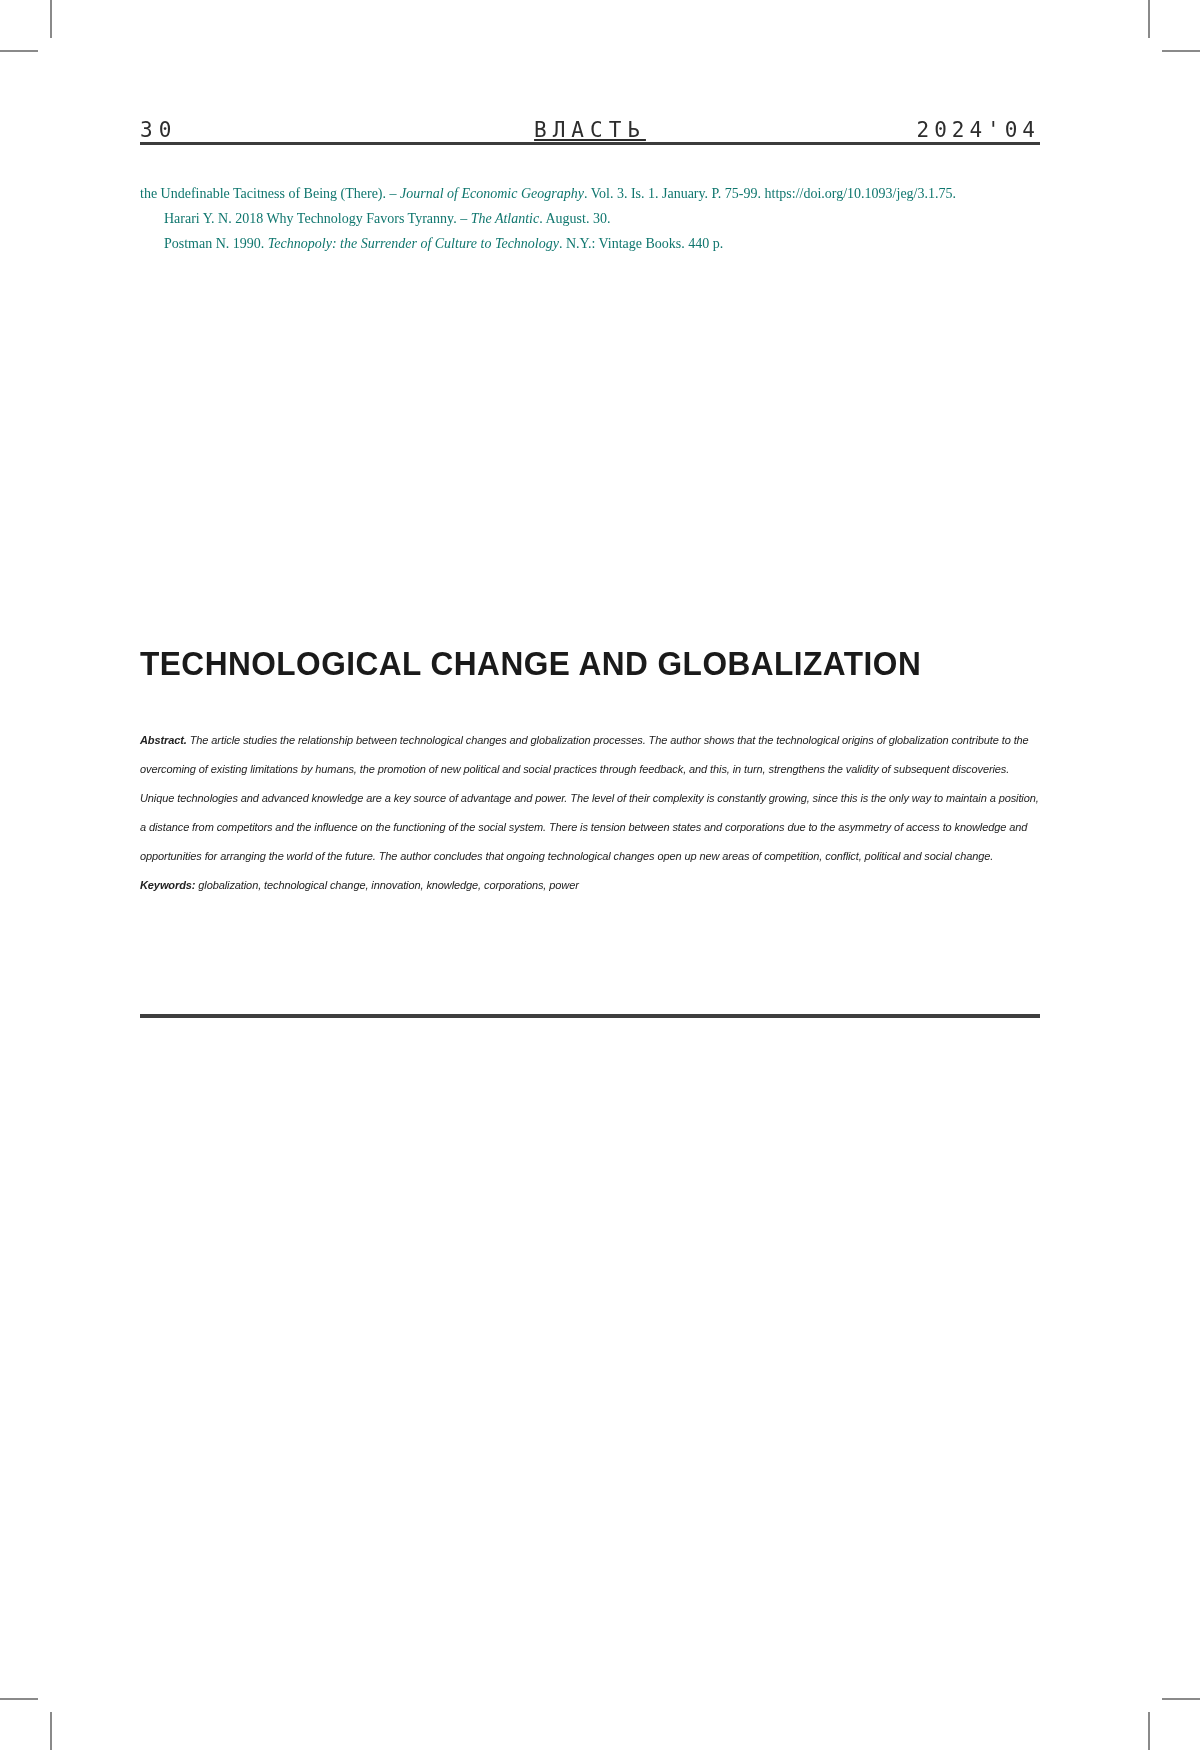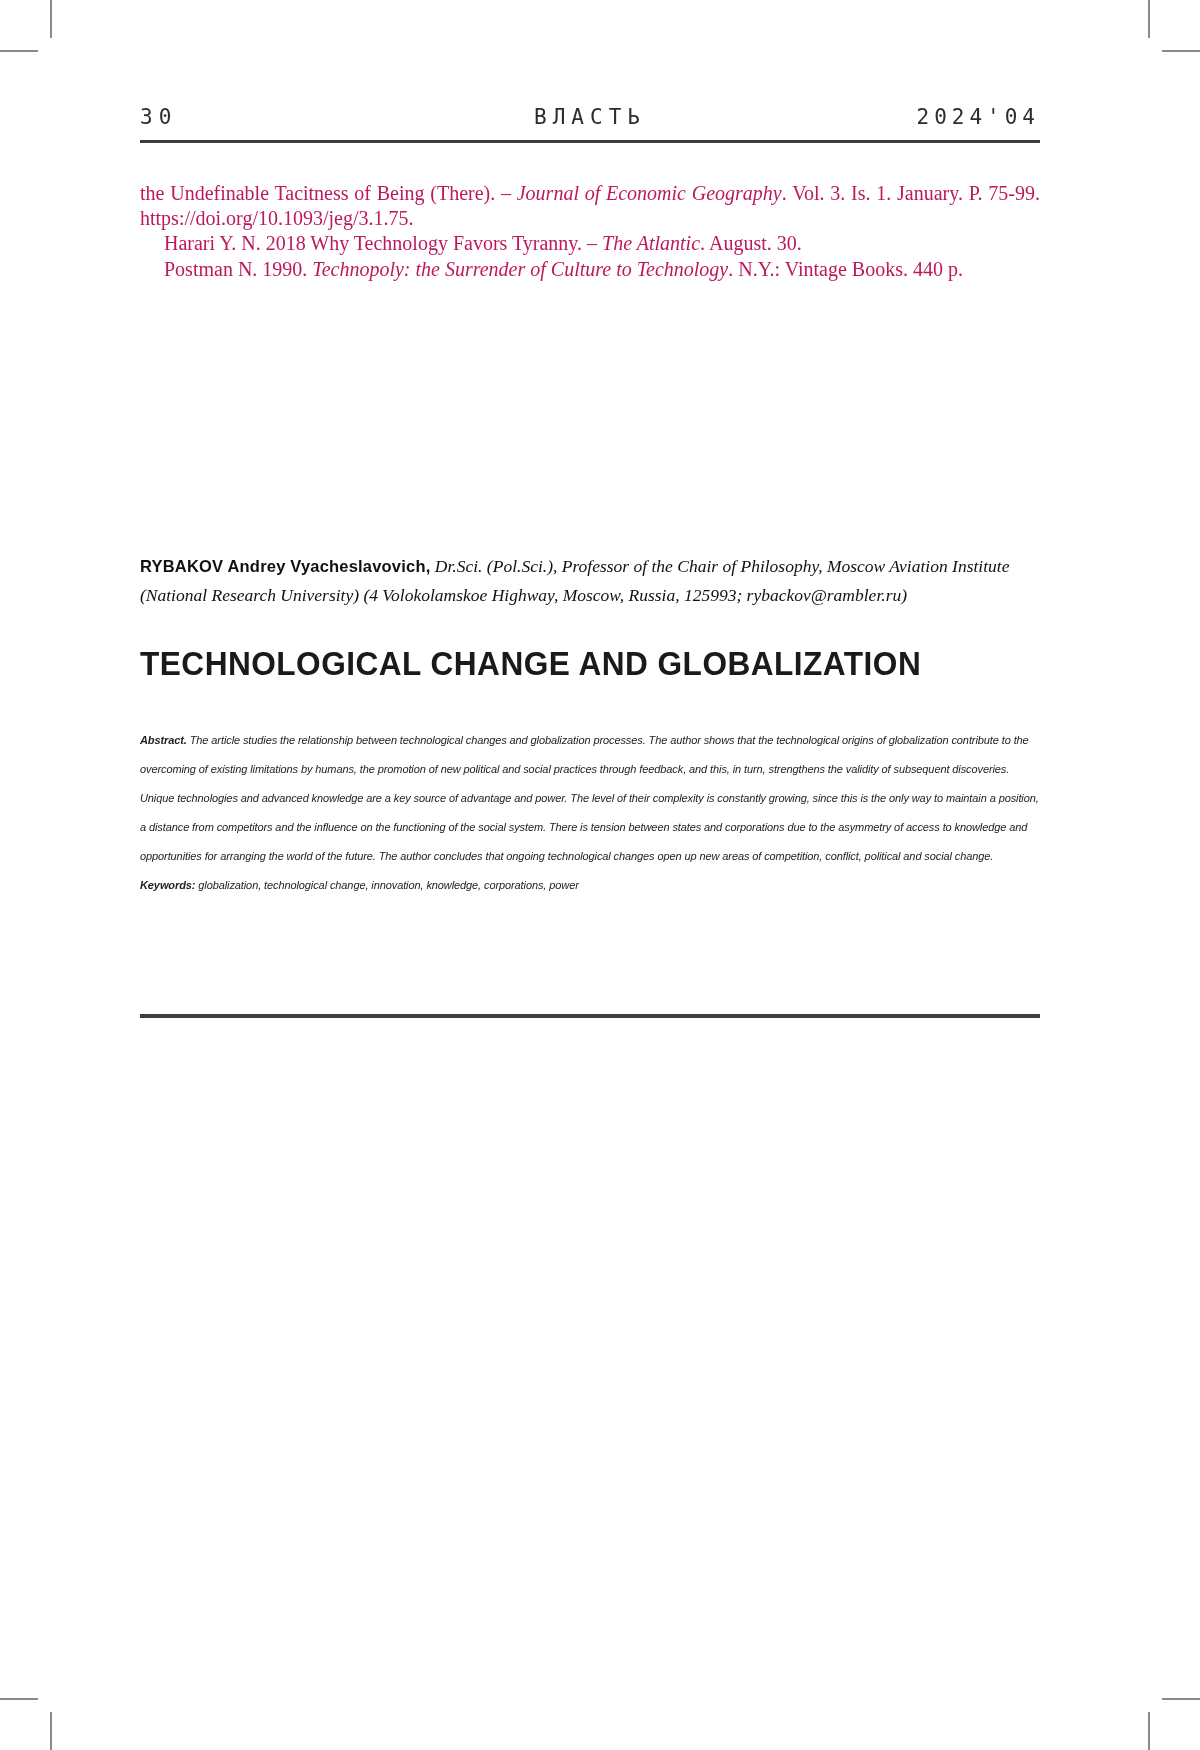--- a/index.html
+++ b/index.html
@@ -22,44 +22,43 @@
   .crop.tr-v { left:1148px; top:0; }
   .crop.tr-h { left:1162px; top:50px; }
   .crop.bl-h { left:0; top:1698px; }
   .crop.bl-v { left:50px; top:1712px; }
   .crop.br-h { left:1162px; top:1698px; }
   .crop.br-v { left:1148px; top:1712px; }
 
   
   .running-head {
     position:absolute;
-    left:140px; top:105px;
+    left:140px; top:118px;
     width:900px;
     border-bottom:3px solid #3c3c3c;
-    padding-bottom:11px;
     font-family:"DejaVu Sans Mono", monospace;
     font-size:21px;
     letter-spacing:6px;
     color:#2d2d2d;
   }
   .running-head .left { float:left; }
   .running-head .right { float:right; letter-spacing:5px; }
   .running-head .center {
-    position:absolute; left:50%; transform:translateX(-50%);
+    position:absolute; left:50%; transform:translateX(-50%);text-decoration:underline;
   }
 
   
   .references {
     position:absolute;
     left:140px; top:181px;
     width:900px;
-    font-size:20px;
+    font-size:14px;
     line-height:25.2px;
     text-align:justify;
-    color:#be185d;
+    color:#0f766e;
   }
   .references p { margin:0; text-indent:24px; }
   .references p.cont { text-indent:0; }
   .references .it { font-style:italic; }
 
   
   .author-block {
     position:absolute;
     left:140px; top:552px;
     width:900px;
@@ -135,23 +134,20 @@
     <span class="center">ВЛАСТЬ</span>
     <span class="right">2024'04</span>
   </div>
 
   <div class="references">
     <p class="cont"><span>the Undefinable Tacitness of Being (There). – </span><span class="it">Journal of Economic Geography</span><span>. Vol. 3. Is. 1. January. P. 75-99. https://doi.org/10.1093/jeg/3.1.75.</span></p>
     <p><span>Harari Y. N. 2018 Why Technology Favors Tyranny. – </span><span class="it">The Atlantic</span><span>. August. 30.</span></p>
     <p><span>Postman N. 1990. </span><span class="it">Technopoly: the Surrender of Culture to Technology</span><span>. N.Y.: Vintage Books. 440 p.</span></p>
   </div>
 
-  <div class="author-block">
-    <span class="author-name">RYBAKOV Andrey Vyacheslavovich,</span><span> Dr.Sci. (Pol.Sci.), Professor of the Chair of Philosophy, Moscow Aviation Institute (National Research University) (4 Volokolamskoe Highway, Moscow, Russia, 125993; rybackov@rambler.ru)</span>
-  </div>
 
   <div class="article-title">TECHNOLOGICAL CHANGE AND GLOBALIZATION</div>
 
   <div class="abstract-block">
     <p><span class="lead-bold">Abstract.</span><span> The article studies the relationship between technological changes and globalization processes. The author shows that the technological origins of globalization contribute to the overcoming of existing limitations by humans, the promotion of new political and social practices through feedback, and this, in turn, strengthens the validity of subsequent discoveries. Unique technologies and advanced knowledge are a key source of advantage and power. The level of their complexity is constantly growing, since this is the only way to maintain a position, a distance from competitors and the influence on the functioning of the social system. There is tension between states and corporations due to the asymmetry of access to knowledge and opportunities for arranging the world of the future. The author concludes that ongoing technological changes open up new areas of competition, conflict, political and social change.</span></p>
     <p><span class="lead-bold">Keywords:</span><span> globalization, technological change, innovation, knowledge, corporations, power</span></p>
   </div>
 
   <div class="bottom-rule"></div>
 

